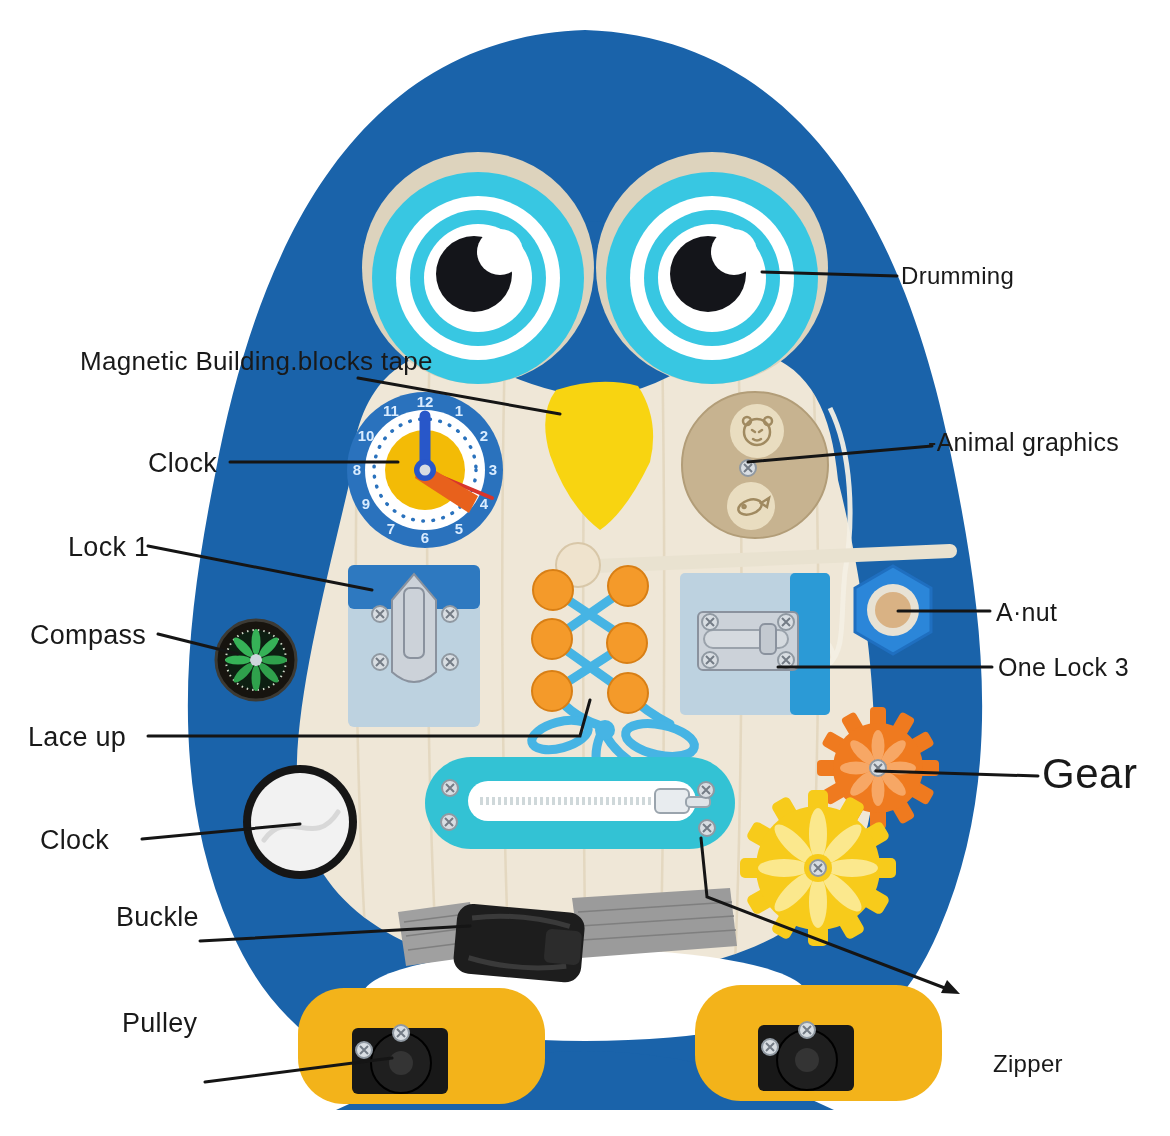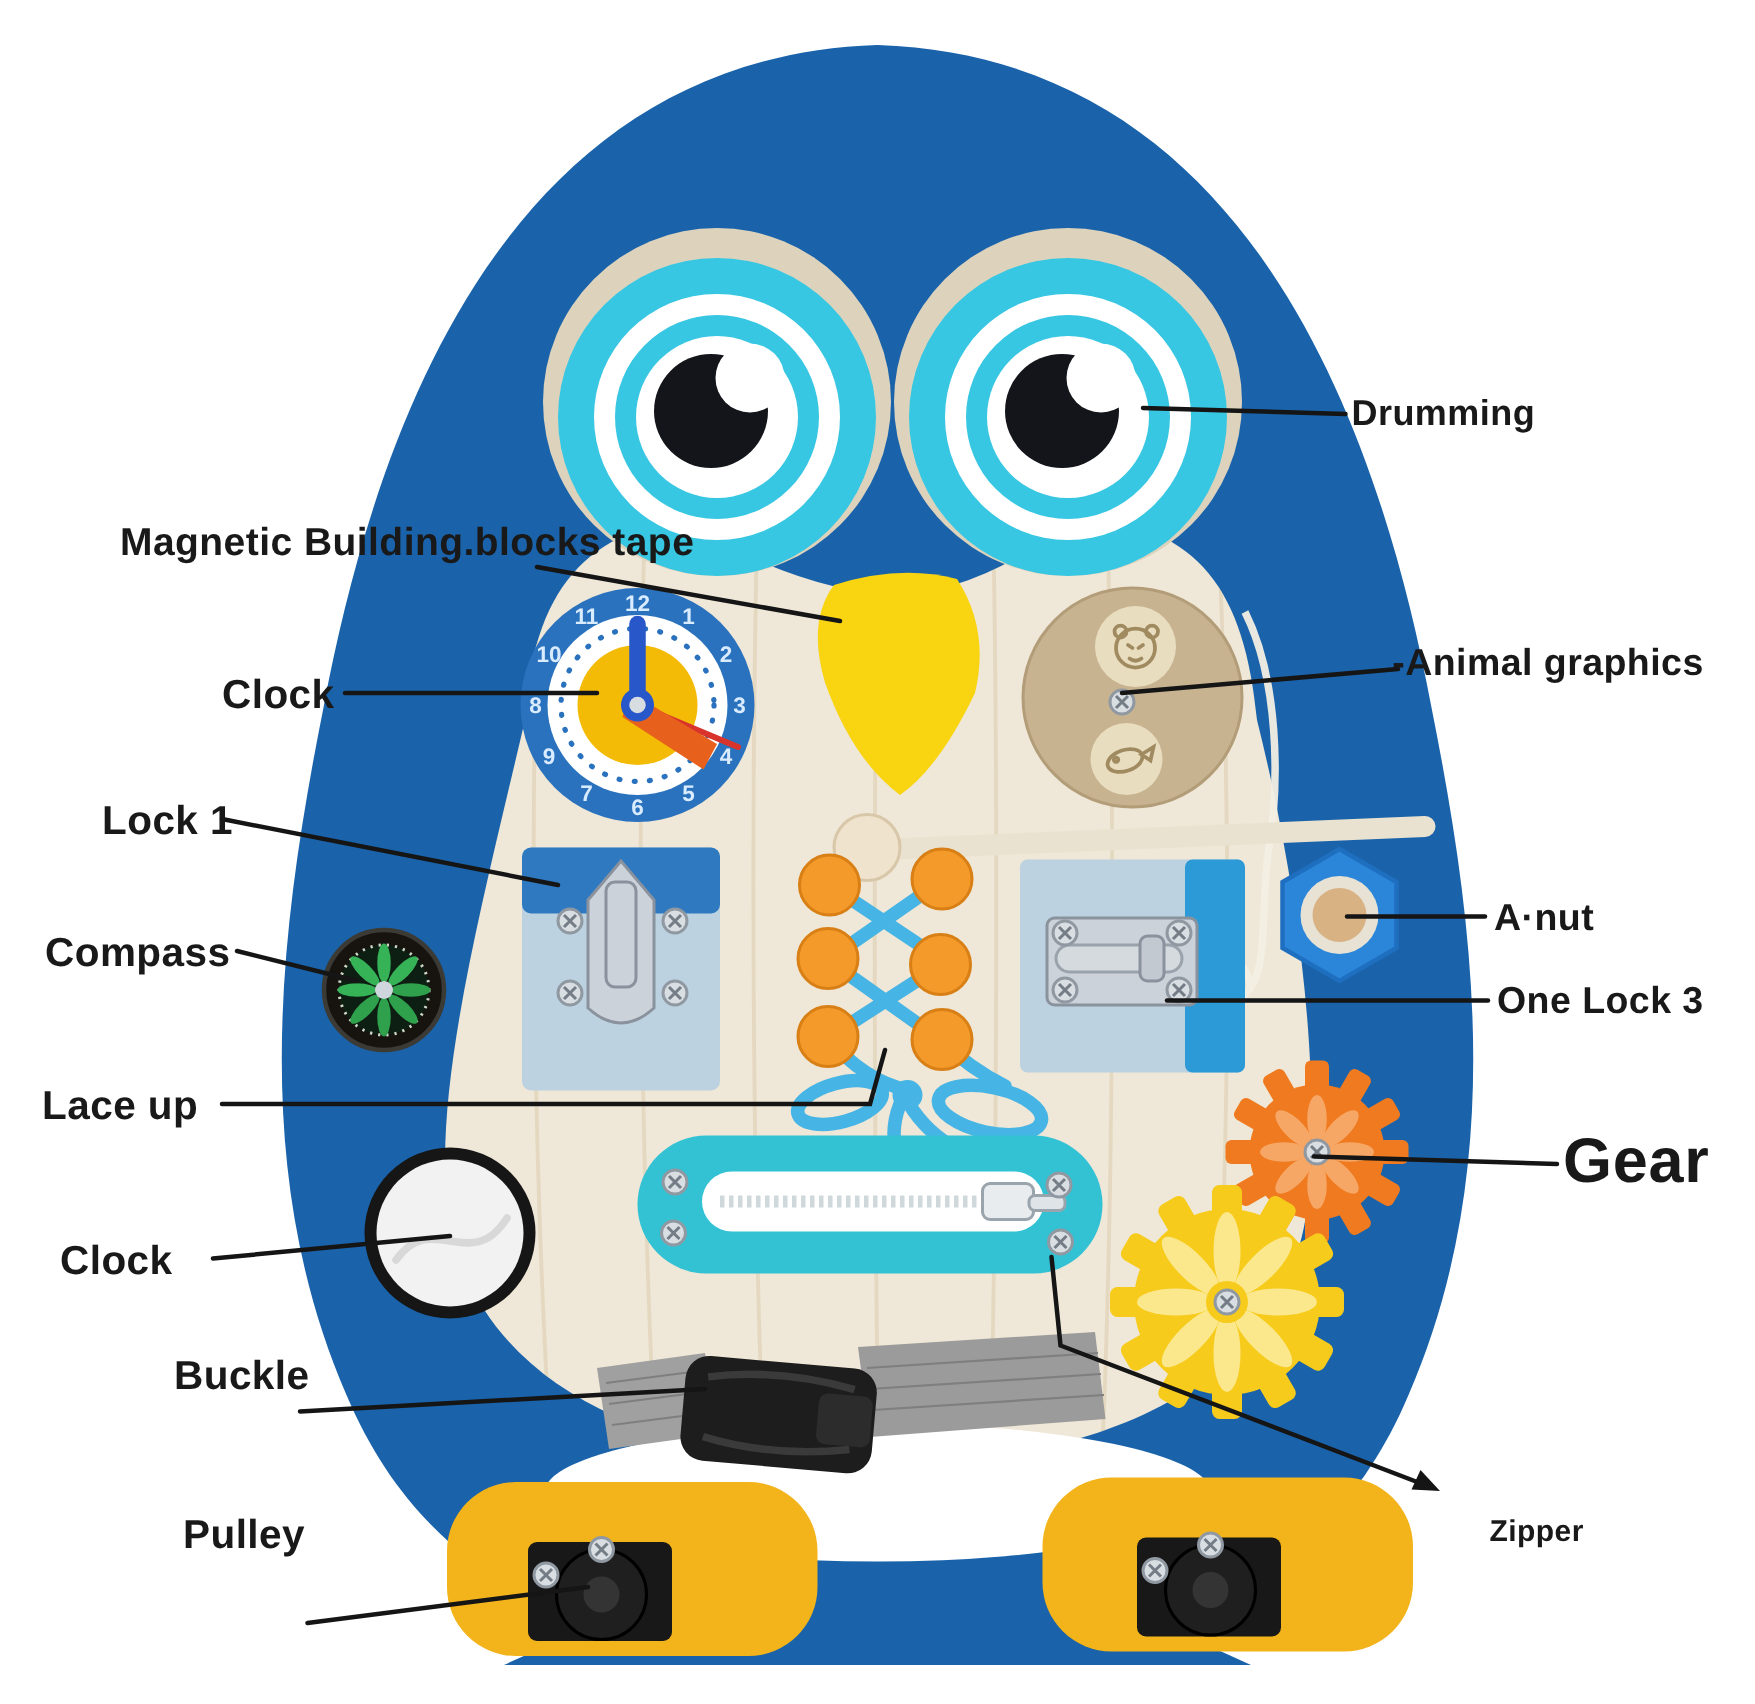--- a/index.html
+++ b/index.html
@@ -1,21 +1,21 @@
 <!DOCTYPE html>
 <html style="--body: #1a63aa; --belly: #efe7d7; --eye-cyan: #38c7e2; --beak: #f8d411; --label: #191919; --turntable: #c7b390; --lock-panel: #bdd2e0; --lock-strip: #2e79c0; --lock2-strip: #2b9ad6; --lace-orange: #f49a2a; --lace-blue: #46b4e4; --zipper-teal: #33c2d4; --gear-orange: #ef7a1f; --gear-yellow: #f7cb1b; --nut-blue: #2b86d9; --foot-yellow: #f3b31a;"><head>
 <meta charset="utf-8">
 <style>
   html,body{margin:0;padding:0;background:#fff}
   body{width:1170px;height:1136px;position:relative;overflow:hidden;font-family:"Liberation Sans",sans-serif}
-  .label{position:absolute;font-weight:bold;color:var(--label,#191919);white-space:nowrap;letter-spacing:.3px}
+  .label{position:absolute;font-weight:normal;color:var(--label,#191919);white-space:nowrap;letter-spacing:.3px}
   .label.small{font-size:24px}
   .label.med{font-size:27px}
   .label.big{font-size:42px;letter-spacing:.5px}
-  .label.center{text-align:center;white-space:normal;line-height:1.15;font-size:25px}
+  .label.center{white-space:normal;line-height:1.15;font-size:25px}
   svg{position:absolute;left:0;top:0}
   .body-blue{fill:var(--body,#1a63aa)}
   .belly{fill:var(--belly,#efe7d7)}
   .cyan{fill:var(--eye-cyan,#38c7e2)}
   .beak{fill:var(--beak,#f8d411)}
   .turn{fill:var(--turntable,#c7b390)}
   .panel{fill:var(--lock-panel,#bdd2e0)}
   .strip1{fill:var(--lock-strip,#2e79c0)}
   .strip2{fill:var(--lock2-strip,#2b9ad6)}
   .lace-btn{fill:var(--lace-orange,#f49a2a);stroke:#d87f15;stroke-width:2}
@@ -332,13 +332,13 @@
 <div class="label med" style="left:28px;top:722px">Lace up</div>
 <div class="label med" style="left:40px;top:825px">Clock</div>
 <div class="label med" style="left:116px;top:902px">Buckle</div>
 <div class="label med" style="left:122px;top:1008px">Pulley</div>
 <div class="label center" style="left:928px;top:428px;width:208px">
   <div>-Animal graphics</div>
 </div>
 <div class="label small" style="left:996px;top:598px;font-size:25px">A·nut</div>
 <div class="label small" style="left:998px;top:653px;font-size:25px">One Lock 3</div>
 <div class="label big" style="left:1042px;top:750px">Gear</div>
-<div class="label med" style="left:993px;top:1010px;font-size:20px">Zipper</div>
+<div class="label med" style="left:993px;top:1050px;font-size:24px">Zipper</div>
 
 </body></html>

